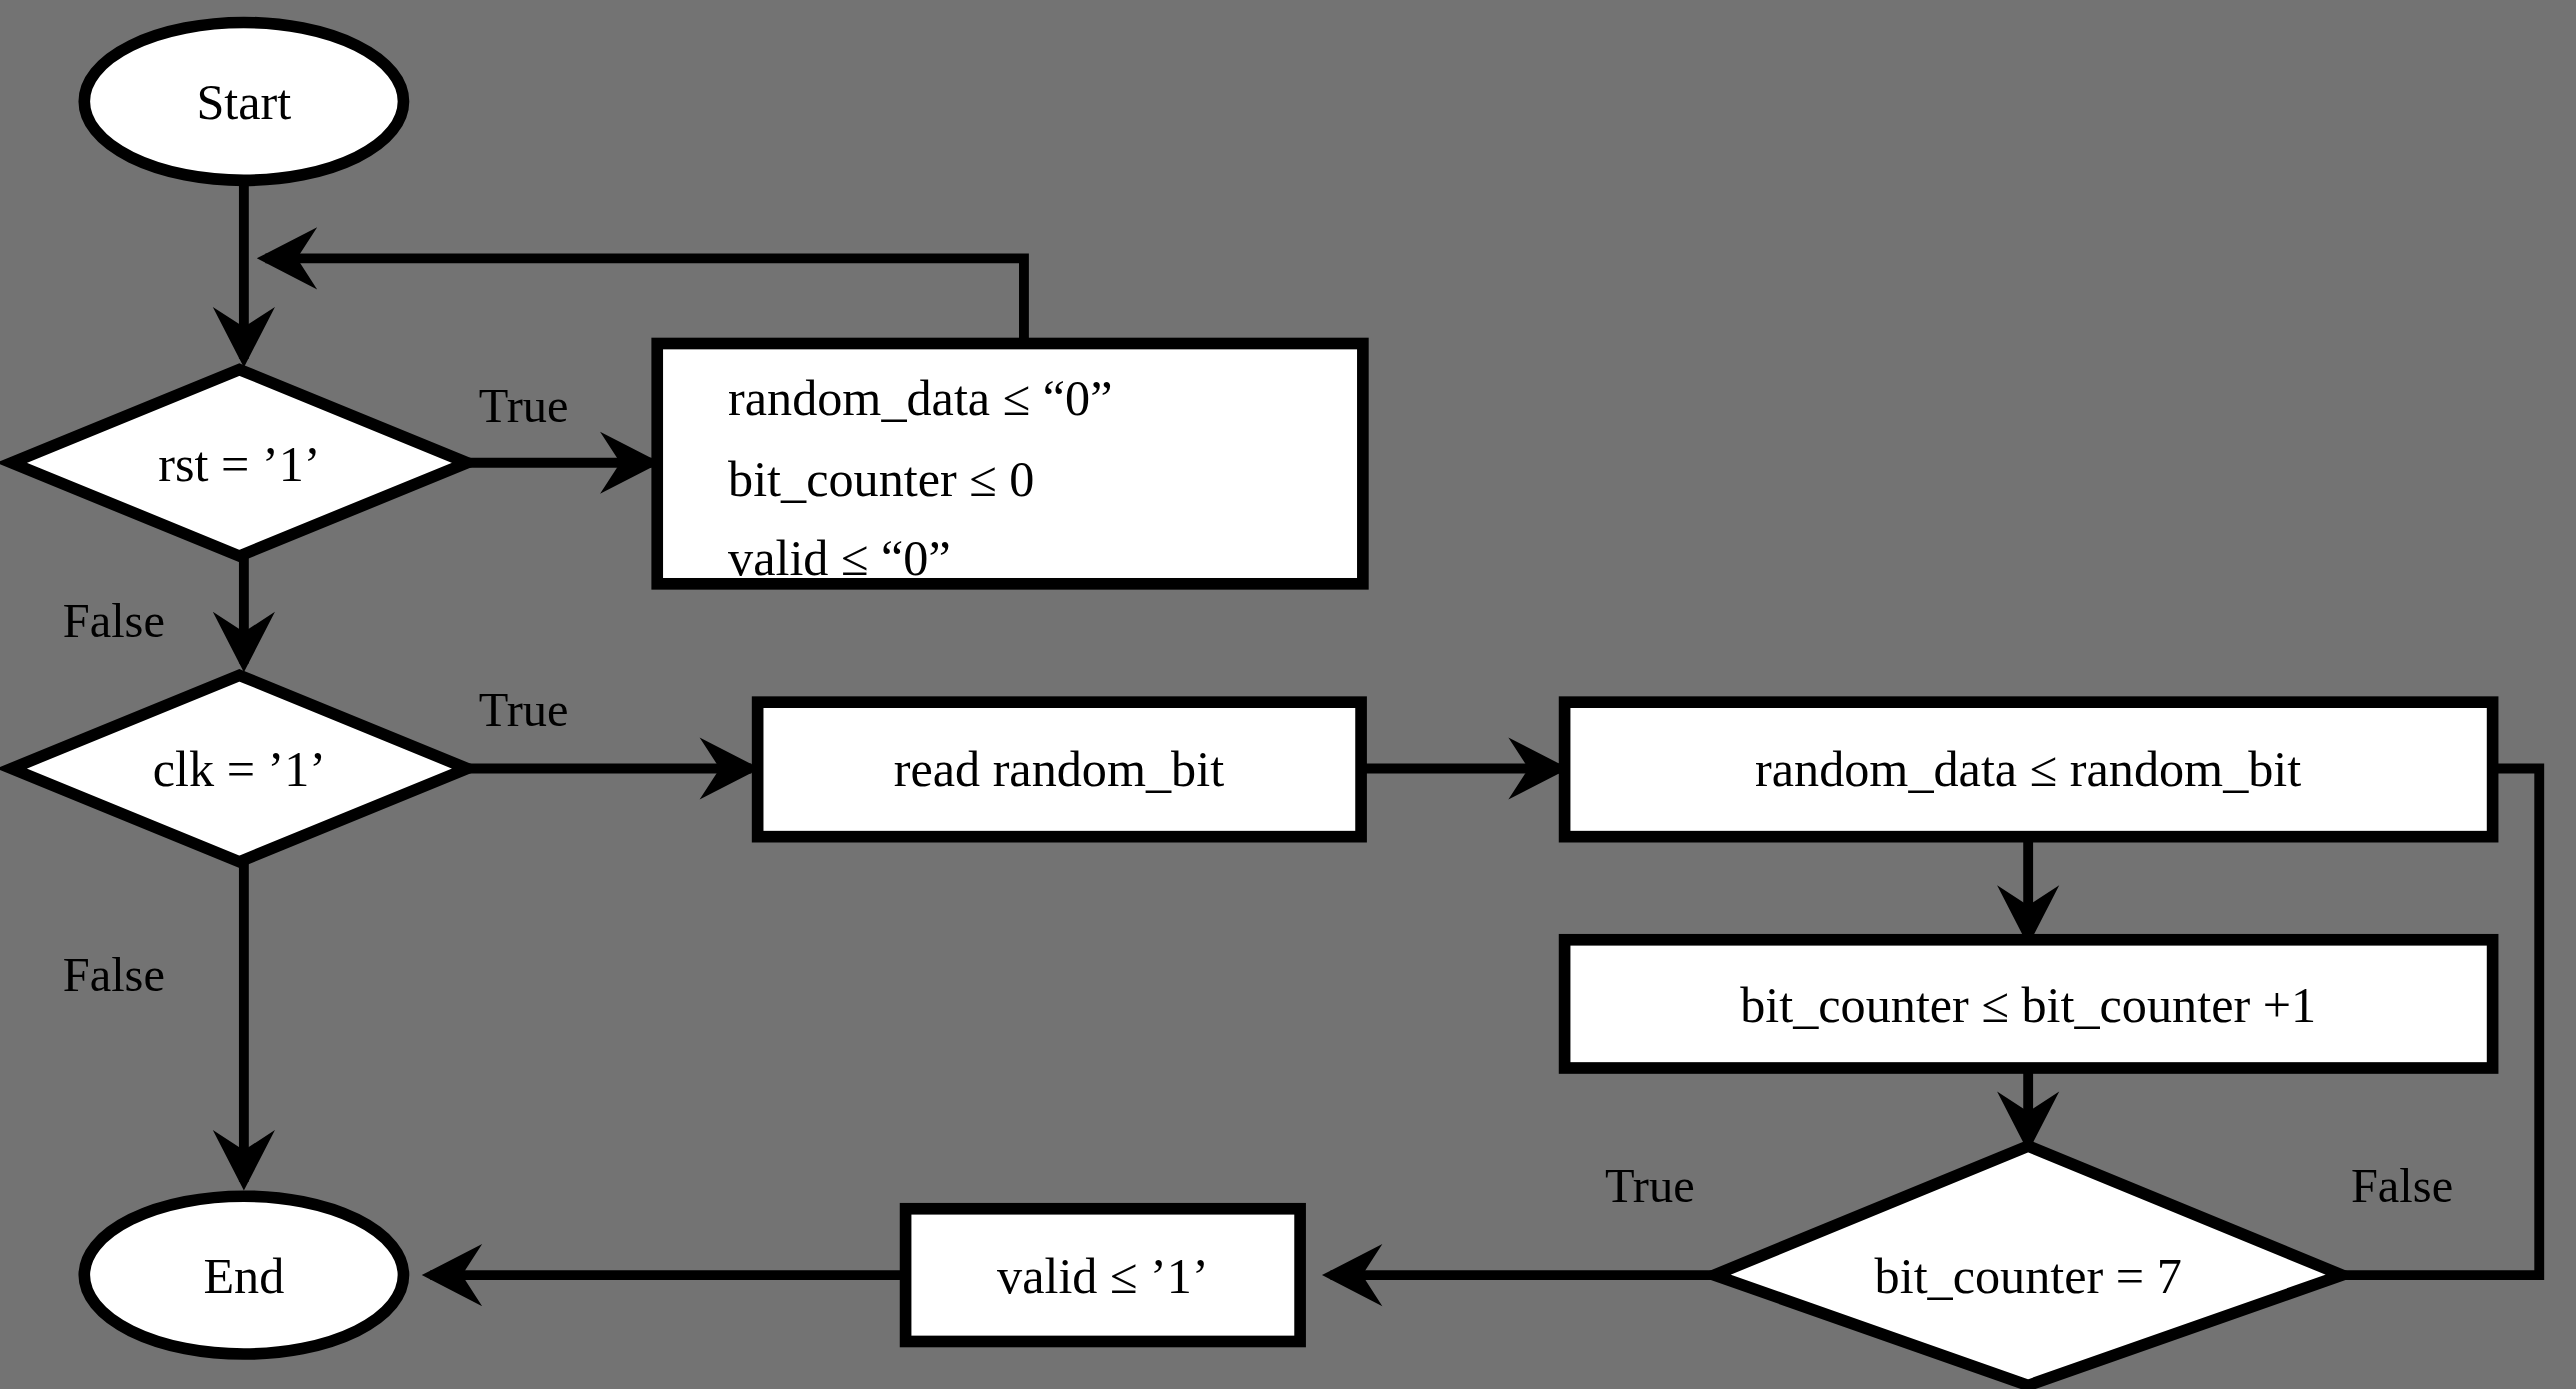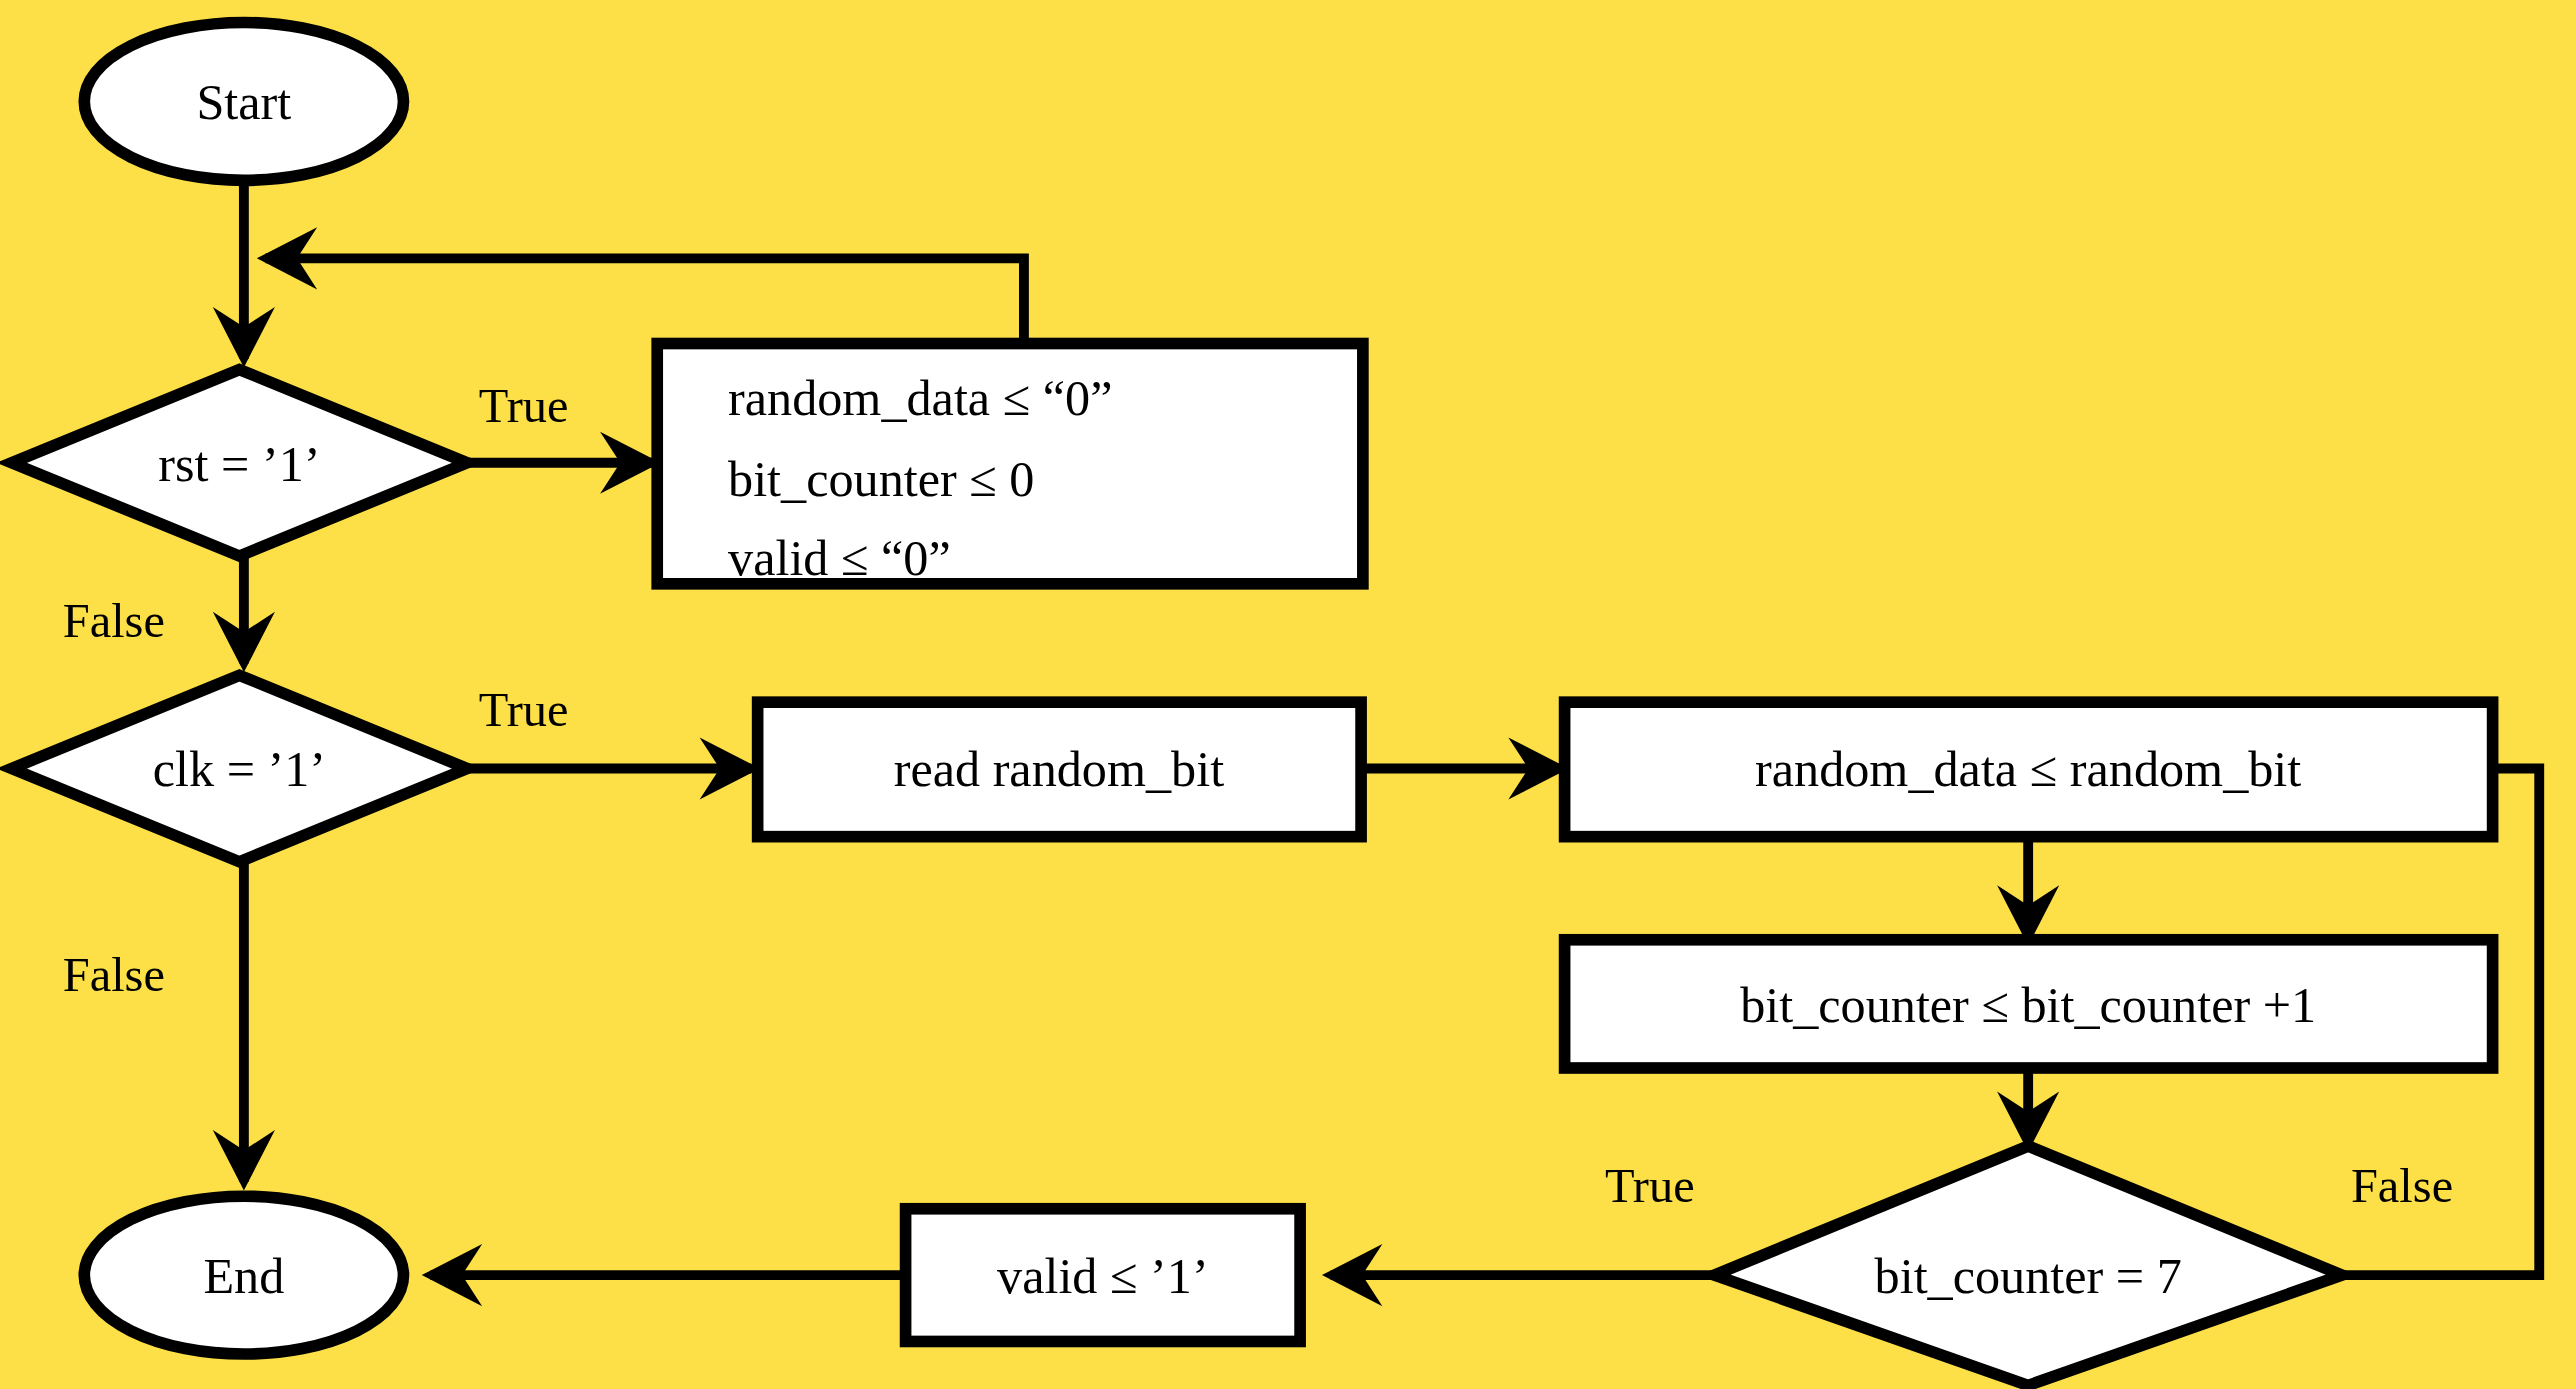--- a/index.html
+++ b/index.html
@@ -1,18 +1,18 @@
 <!DOCTYPE html>
 <html style="font-size:14.3px"><head>
 <meta charset="utf-8">
 <style>
   html,body{margin:0;padding:0;background:#ffffff;}
   body{width:2576px;height:1390px;overflow:hidden;
        font-family:"Liberation Serif","DejaVu Serif",serif;}
-  #canvas{position:relative;width:2576px;height:1390px;background:#fde047;}
+  #canvas{position:relative;width:2576px;height:1390px;background:#737373;}
   svg#flow{position:absolute;left:0;top:0;width:2576px;height:1390px;}
   .shape{fill:#ffffff;stroke:#000000;}
   .shape.thick{stroke-width:13;}
   .edge{stroke:#000000;fill:none;stroke-width:11;}
   .node-text{font-size:56px;text-anchor:middle;fill:#000000;
              font-family:"Liberation Serif","DejaVu Serif",serif;}
   .edge-label{font-size:54px;fill:#000000;
               font-family:"Liberation Serif","DejaVu Serif",serif;}
   .multiline{font-size:56px;fill:#000000;text-anchor:start;
              font-family:"Liberation Serif","DejaVu Serif",serif;}

